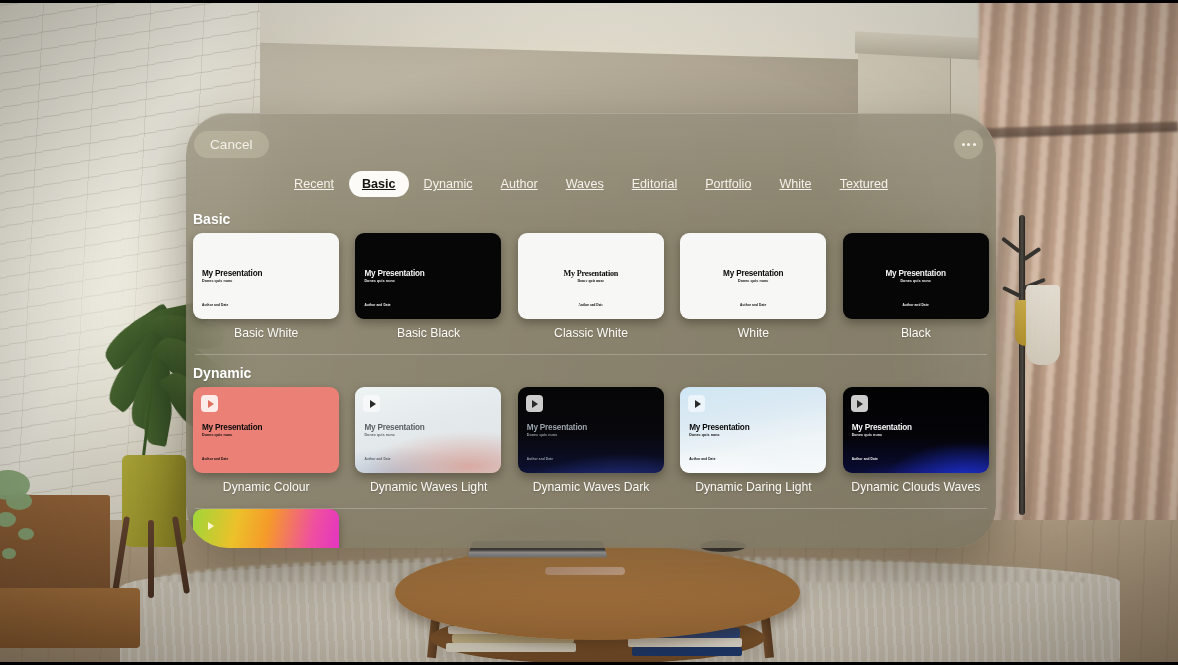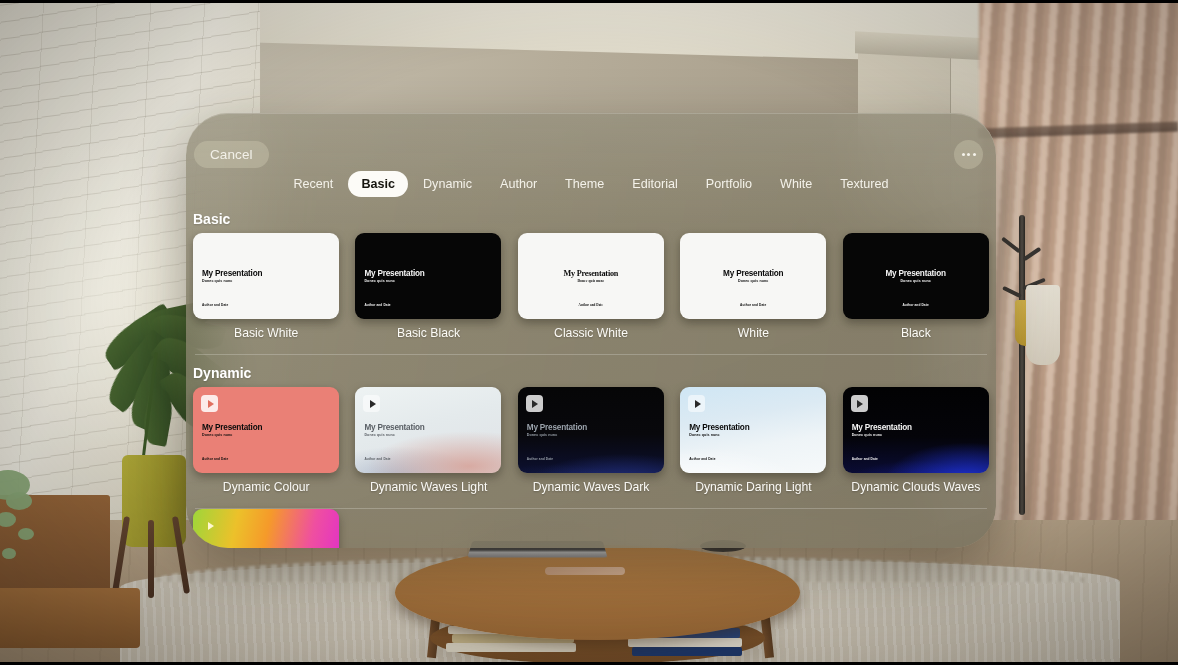--- a/index.html
+++ b/index.html
@@ -219,21 +219,21 @@
     box-shadow: 0 22px 60px rgba(30,24,12,.40), inset 0 1px 0 rgba(255,255,255,.18);
     overflow: hidden;
     color: #fff;
   }
   .panel-sheen {
     position: absolute; inset: 0; border-radius: 42px; pointer-events: none;
     background: linear-gradient(180deg, rgba(255,255,255,.10), rgba(255,255,255,0) 28%);
   }
 
   
-  .hdr { position: absolute; left: 0; top: 14px; width: 100%; height: 58px; }
+  .hdr { position: absolute; left: 0; top: 4px; width: 100%; height: 58px; }
   .cancel-btn {
     position: absolute; left: 8px; top: 14px;
     padding: 6px 16px; border-radius: 16px;
     background: rgba(205,199,176,.42);
     font-size: 13.5px; color: #f2f0e8; letter-spacing: .1px;
     border: none; cursor: pointer;
     font-family: "Liberation Sans", sans-serif;
   }
   .hdr-title {
     position: absolute; left: 0; top: 13px; width: 100%;
@@ -251,21 +251,21 @@
   .more-btn i { width: 3px; height: 3px; border-radius: 50%; background: #f4f2ea; display:block; }
 
   
   .tabs {
     position: absolute; left: 0; top: 58px; width: 100%;
     display: flex; justify-content: center; align-items: center; gap: 2px;
   }
   .tab {
     padding: 6px 13px; border-radius: 15px; font-size: 12.6px;
     color: #f4f2ea; cursor: pointer; white-space: nowrap; font-weight: normal;
-    background: transparent; border: none; font-family: "Liberation Sans", sans-serif;
+    background: transparent; border: none; font-family: "Liberation Sans", sans-serif; text-decoration: underline;
   }
   .tab.active { background: #fcfbf7; color: #16150f; font-weight: bold; }
 
   
   .body {
     position: absolute; left: 0; top: 88px; right: 0; bottom: 0;
     overflow: hidden; padding: 0 7px;
   }
   .sec-title {
     font-size: 14px; font-weight: bold; color: #ffffff;
@@ -442,21 +442,21 @@
         <i></i>
         <i></i>
     </button>
   </div>
 
   <div class="tabs" id="tabs">
       <button class="tab">Recent</button>
       <button class="tab active">Basic</button>
       <button class="tab">Dynamic</button>
       <button class="tab">Author</button>
-      <button class="tab">Theme</button>
+      <button class="tab">Waves</button>
       <button class="tab">Editorial</button>
       <button class="tab">Portfolio</button>
       <button class="tab">White</button>
       <button class="tab">Textured</button>
     </div>
 
   <div class="body" id="body">
       <div class="sec-title">Basic</div>
       <div class="grid">
         <div class="cell">

